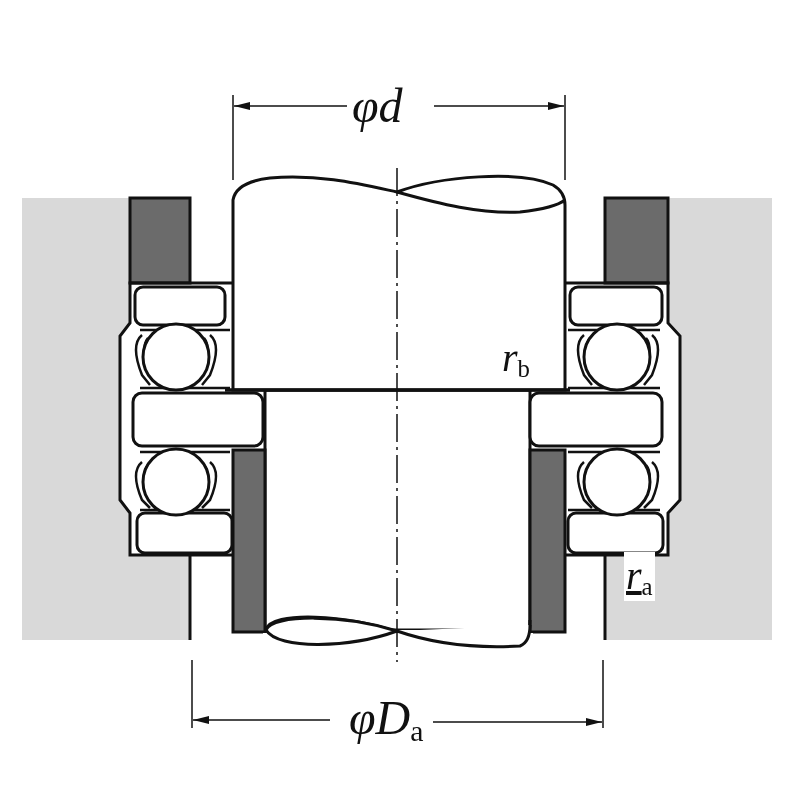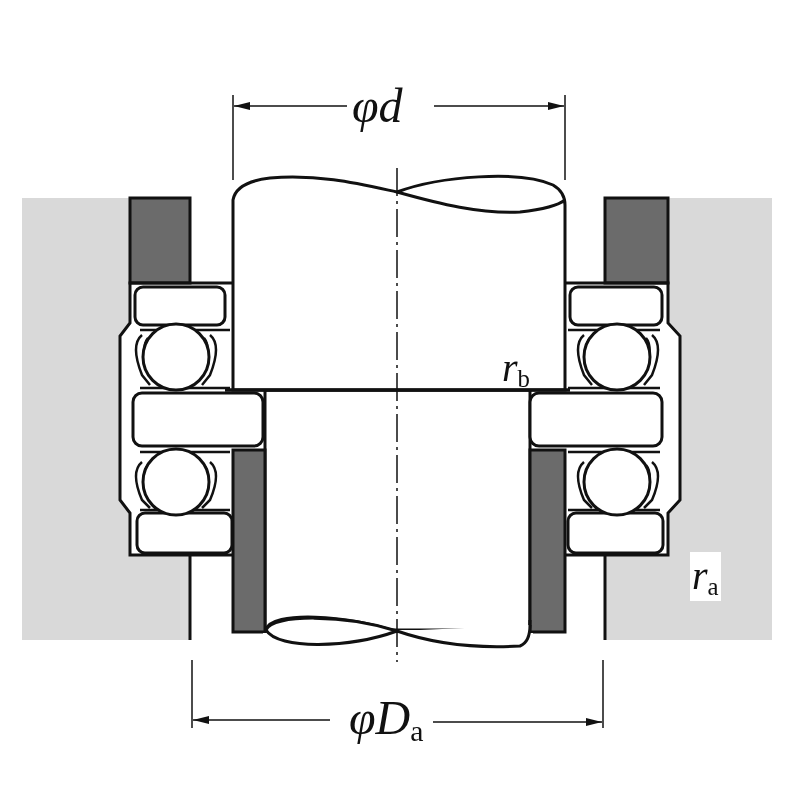--- a/index.html
+++ b/index.html
@@ -110,19 +110,19 @@
 </svg>
 
 <div class="lbl" style="left:352px; top:78px; font-size:48px;text-align:right;">
   <span class="main">φ</span><span class="main">d</span>
 </div>
 
 <div class="lbl" style="left:349px; top:690px; font-size:48px;">
   <span class="main">φ</span><span class="main">D</span><sub>a</sub>
 </div>
 
-<div class="lbl" style="left:502px; top:344px; font-size:40px;">
+<div class="lbl" style="left:502px; top:334px; font-size:40px;">
   <span class="main">r</span><sub>b</sub>
 </div>
 
-<div class="lbl bg-white" style="left:690px; top:552px; font-size:40px;">
+<div class="lbl bg-white" style="left:624px; top:552px; font-size:40px;text-decoration:underline;">
   <span class="main">r</span><sub>a</sub>
 </div>
 
 </body></html>

